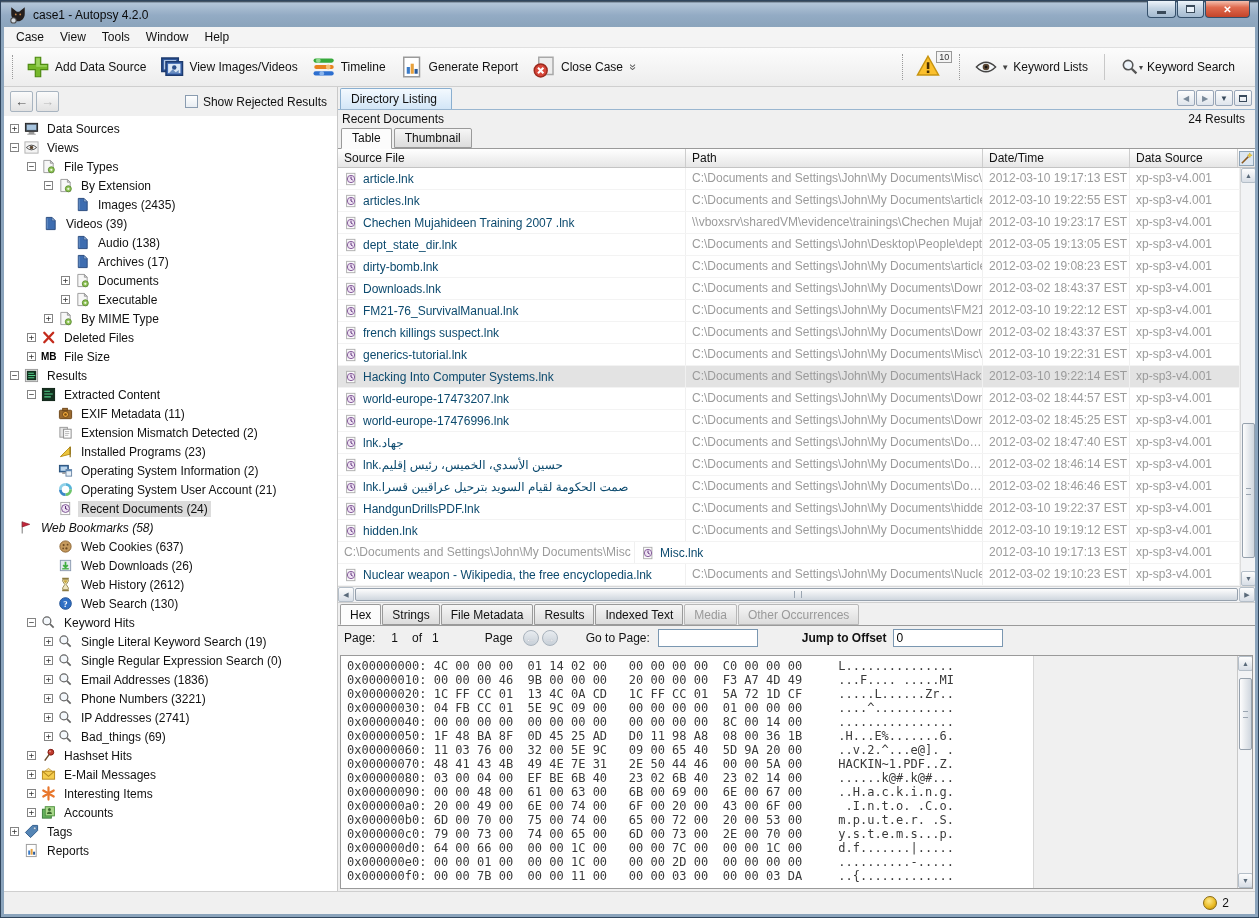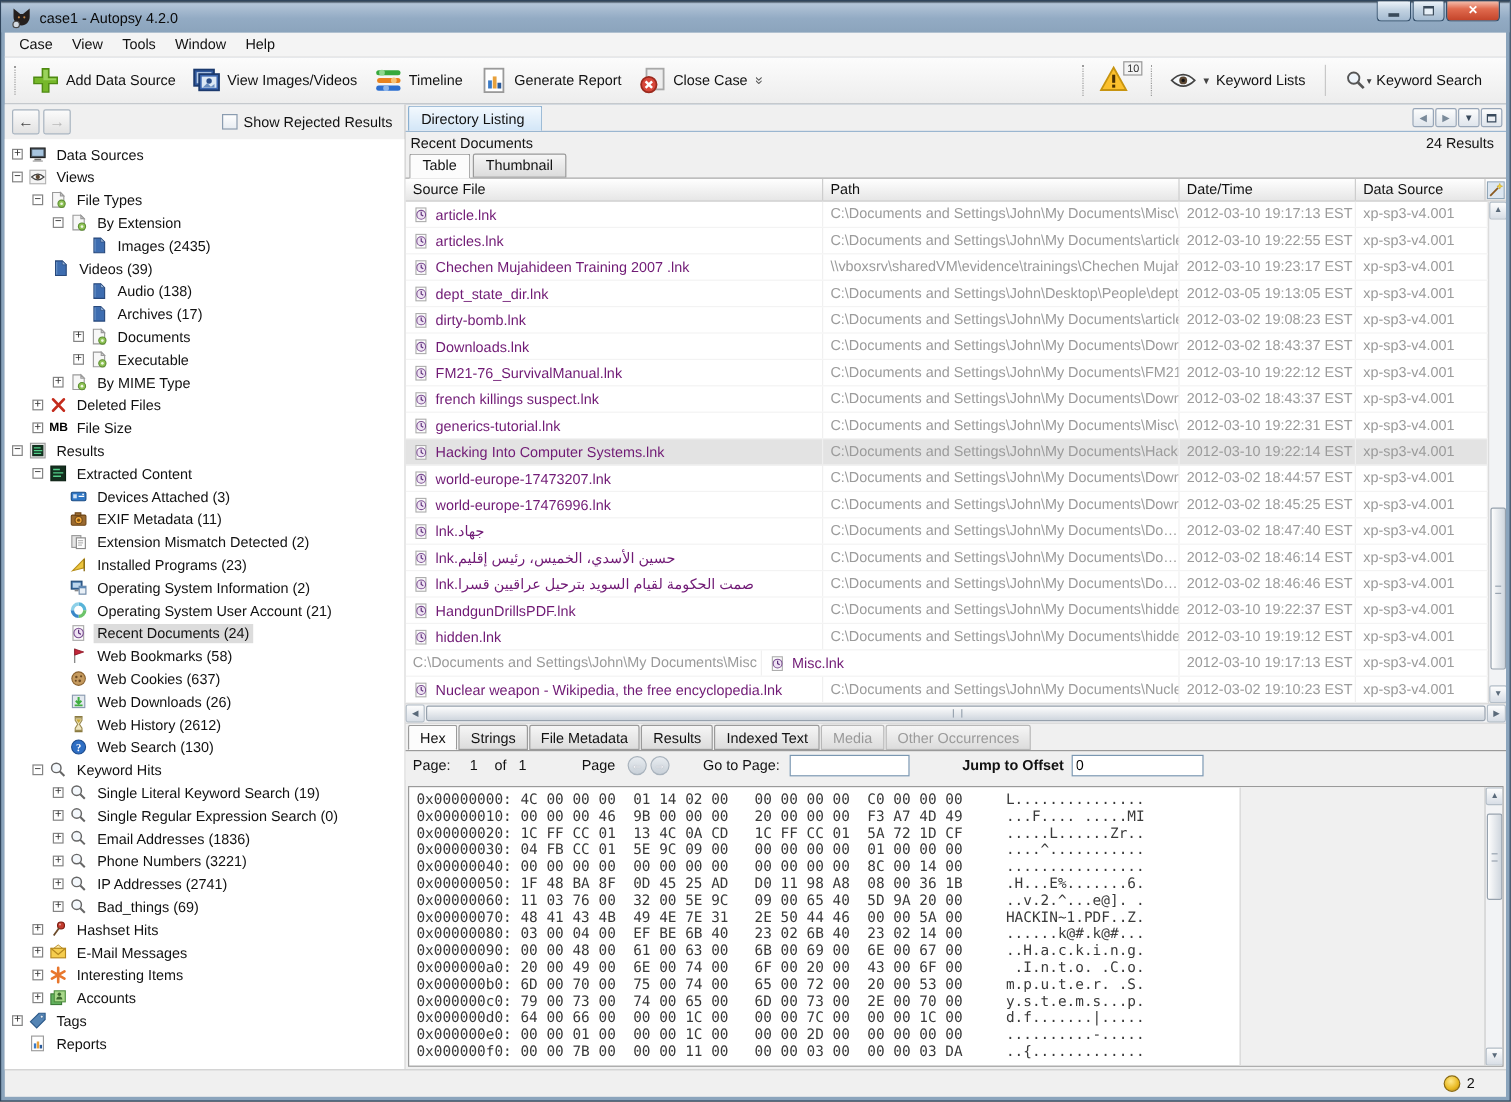--- a/index.html
+++ b/index.html
@@ -81,21 +81,21 @@
   .c-path{width:297px;flex:none;}
   .c-dt{width:147px;flex:none;}
   .c-src{flex:1;}
   .th.c-wand{width:17px;flex:none;padding:0;border-right:none;}
   .wandbtn{width:16px;height:18px;display:flex;align-items:center;justify-content:center;}
   .wandbtn .icon{width:15px;height:15px;}
   .tbody{position:absolute;top:19px;left:0;right:15px;bottom:0;overflow:hidden;}
   .trow{height:22px;display:flex;border-bottom:1px solid #f3f3f3;}
   .trow.selected{background:#e3e3e3;}
   .td{padding:3px 4px 0 6px;overflow:hidden;white-space:nowrap;border-right:1px solid #f0f0f0;color:#9b9b9b;}
-  .td.c-file{display:flex;align-items:center;gap:5px;color:#701a75;padding-top:0;}
+  .td.c-file{display:flex;align-items:center;gap:5px;color:#0c4a6e;padding-top:0;}
   .td .icon{width:14px;height:14px;flex:none;}
   
   .vscroll{position:absolute;top:19px;right:0;bottom:0;width:15px;background:#f2f3f5;border-left:1px solid #dcdcdc;}
   .sbtn{position:absolute;left:0;width:15px;height:15px;background:linear-gradient(#fdfdfd,#d8dee6);
     border:1px solid #b4bec8;border-radius:2px;color:#5a6a7a;font-size:7px;display:flex;align-items:center;justify-content:center;}
   .sthumb{position:absolute;left:1px;width:13px;background:linear-gradient(90deg,#fdfdfd,#cfd6de);
     border:1px solid #96a1ad;border-radius:2px;}
   .sthumb:after{content:"";position:absolute;left:3px;right:3px;top:50%;height:5px;margin-top:-3px;
     border-top:1px solid #9aa5b1;border-bottom:1px solid #9aa5b1;}
   .hscroll{height:16px;background:#f2f3f5;position:relative;border-top:1px solid #d8d8d8;}
@@ -441,32 +441,20 @@
                 <rect x="1.5" y="1.5" width="13" height="13" fill="#13301f" stroke="#0a1f12"></rect>
                 <path d="M3.5 4.5h6M3.5 7.5h9M3.5 10.5h7" stroke="#53d08a" stroke-width="1.2"></path>
               </svg>
             </span>
             <span class="tlabel2">Extracted Content</span>
           </div>
           <div class="tree-row" style="padding-left: 40px;">
             <span class="exp leaf"></span>
             <span class="icon">
               <svg viewBox="0 0 16 16">
-                <rect x="1.5" y="4.5" width="13" height="7.5" rx="1.2" fill="#3178c6" stroke="#1d4e86"></rect>
-                <rect x="3.2" y="6.3" width="3.2" height="3.6" fill="#cfe2f5"></rect>
-                <path d="M8 8.2h5" stroke="#fff" stroke-width="1.2"></path>
-                <circle cx="12" cy="6.3" r="0.8" fill="#fff"></circle>
-              </svg>
-            </span>
-            <span class="tlabel2">Devices Attached (3)</span>
-          </div>
-          <div class="tree-row" style="padding-left: 40px;">
-            <span class="exp leaf"></span>
-            <span class="icon">
-              <svg viewBox="0 0 16 16">
                 <rect x="1.5" y="4.5" width="13" height="9" rx="1" fill="#9a6a30" stroke="#6e4516"></rect>
                 <rect x="5" y="2.5" width="5" height="2.5" fill="#9a6a30" stroke="#6e4516"></rect>
                 <circle cx="8" cy="9" r="3.2" fill="#f2a93b" stroke="#6e4516"></circle>
                 <circle cx="8" cy="9" r="1.4" fill="#7a4d12"></circle>
               </svg>
             </span>
             <span class="tlabel2">EXIF Metadata (11)</span>
           </div>
           <div class="tree-row" style="padding-left: 40px;">
             <span class="exp leaf"></span>
@@ -518,21 +506,21 @@
             <span class="exp leaf"></span>
             <span class="icon">
               <svg viewBox="0 0 16 16">
                 <rect x="3" y="1.5" width="9.5" height="13" fill="#fcfcfc" stroke="#a9a9a9"></rect>
                 <circle cx="8" cy="8" r="4.2" fill="#efe3f3" stroke="#7b4f92"></circle>
                 <path d="M8 5.2V8l2 1.2" stroke="#5a2d78" fill="none" stroke-width="1.1"></path>
               </svg>
             </span>
             <span class="tlabel2">Recent Documents (24)</span>
           </div>
-          <div class="tree-row" style="padding-left: 40px;">
+          <div class="tree-row" style=" font-style: italic;">
             <span class="exp leaf"></span>
             <span class="icon">
               <svg viewBox="0 0 16 16">
                 <path d="M4.5 1.5v13" stroke="#8a8a8a" stroke-width="1.2"></path>
                 <path d="M4.5 2l8 2.6-8 2.8z" fill="#c2273a" stroke="#8a1020" stroke-width="0.7"></path>
               </svg>
             </span>
             <span class="tlabel2">Web Bookmarks (58)</span>
           </div>
           <div class="tree-row" style="padding-left: 40px;">

